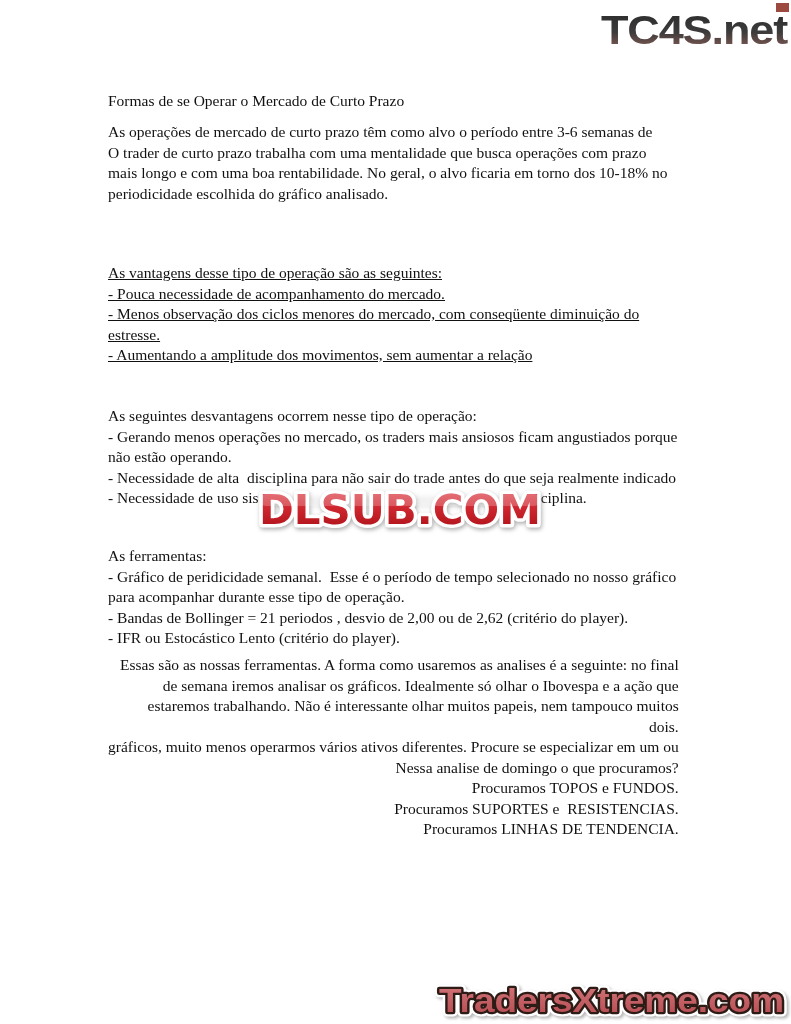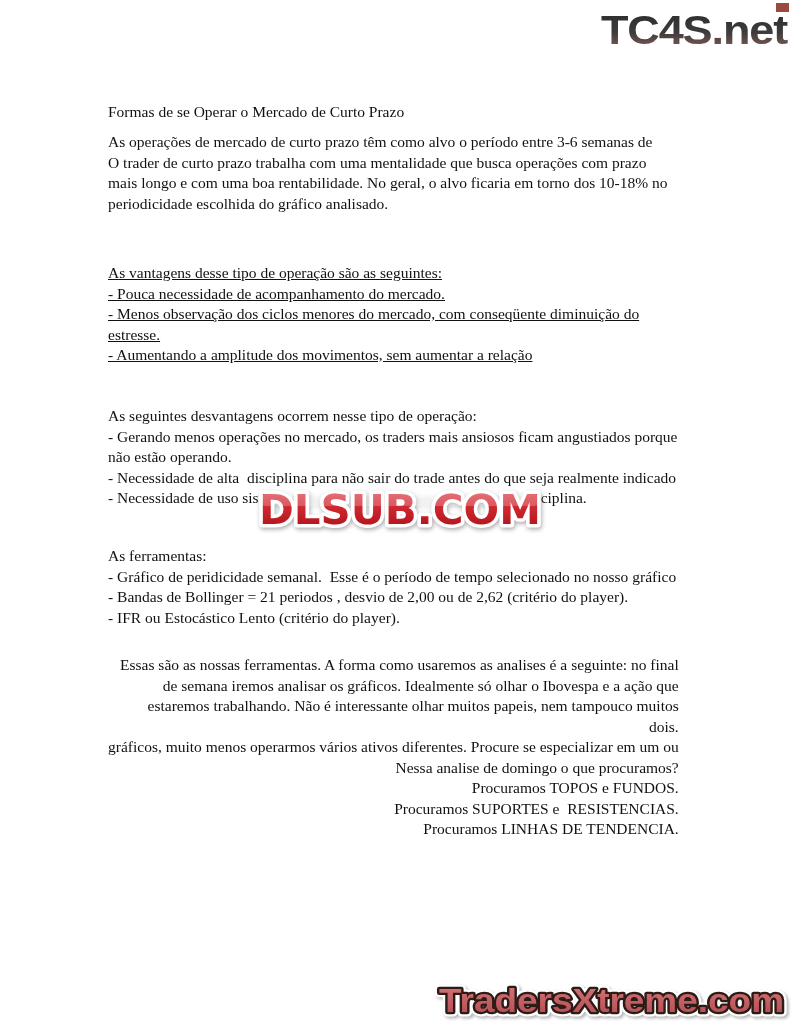--- a/index.html
+++ b/index.html
@@ -7,22 +7,22 @@
     width:791px;height:1024px;position:relative;overflow:hidden;
     background:#ffffff;color:#111111;
     font-family:"Liberation Serif", serif;
   }
   .page{position:absolute;inset:0;}
   .line{
     white-space:pre;
     font-size:15.5px;line-height:20.5px;height:20.5px;
   }
   .block{position:absolute;left:108px;}
-  #title{position:absolute;left:108px;top:102px;font-family:Liberation Serif, serif;}
-  #block1{top:132px;}
+  #title{position:absolute;left:108px;top:91px;font-family:Liberation Serif, serif;}
+  #block1{top:122px;}
   #block2{top:263px;text-decoration:underline;}
   #block3{top:406px;}
   #block4{top:546px;}
   #block5{top:655px;text-align:right;}
   .wm-gap{display:inline-block;width:282px;height:1px;}
   #header-logo{position:absolute;left:597px;top:5px;}
   .corner-mark{
     position:absolute;left:776px;top:3px;width:13px;height:9px;
     background:#9c4a40;
   }
@@ -75,20 +75,21 @@
     <div class="line">As seguintes desvantagens ocorrem nesse tipo de operação:</div>
     <div class="line">- Gerando menos operações no mercado, os traders mais ansiosos ficam angustiados porque</div>
     <div class="line">não estão operando.</div>
     <div class="line">- Necessidade de alta  disciplina para não sair do trade antes do que seja realmente indicado</div>
     <div class="line"><span>- Necessidade de uso sis</span><span class="wm-gap"></span><span>ciplina.</span></div>
   </div>
 
   <div id="block4" class="block">
     <div class="line">As ferramentas:</div>
     <div class="line">- Gráfico de peridicidade semanal.  Esse é o período de tempo selecionado no nosso gráfico</div>
+    <div class="line">para acompanhar durante esse tipo de operação.</div>
     <div class="line">- Bandas de Bollinger = 21 periodos , desvio de 2,00 ou de 2,62 (critério do player).</div>
     <div class="line">- IFR ou Estocástico Lento (critério do player).</div>
   </div>
 
   <div id="block5" class="block">
     <div class="line">Essas são as nossas ferramentas. A forma como usaremos as analises é a seguinte: no final</div>
     <div class="line">de semana iremos analisar os gráficos. Idealmente só olhar o Ibovespa e a ação que</div>
     <div class="line">estaremos trabalhando. Não é interessante olhar muitos papeis, nem tampouco muitos</div>
     <div class="line">dois.</div>
     <div class="line">gráficos, muito menos operarmos vários ativos diferentes. Procure se especializar em um ou</div>

